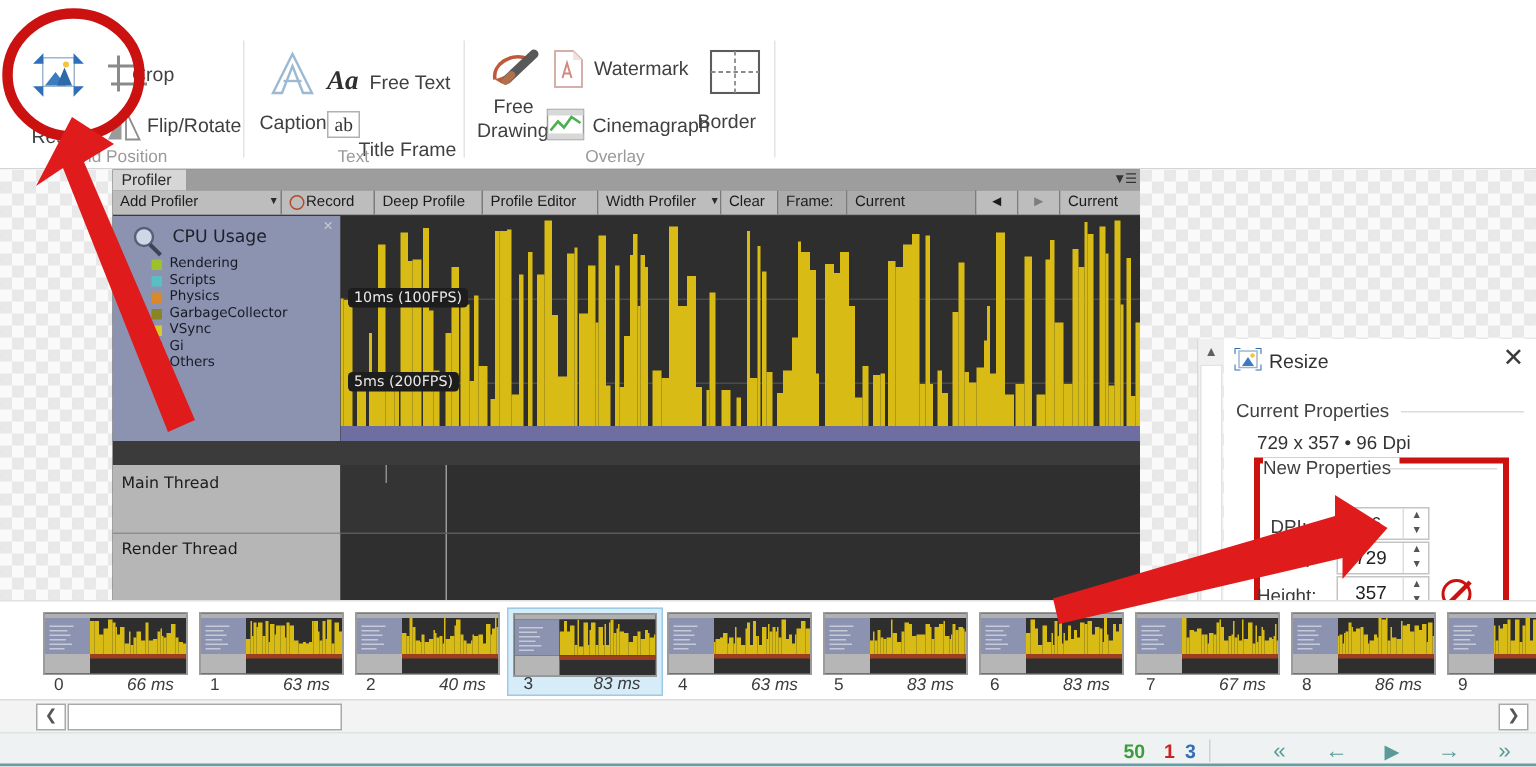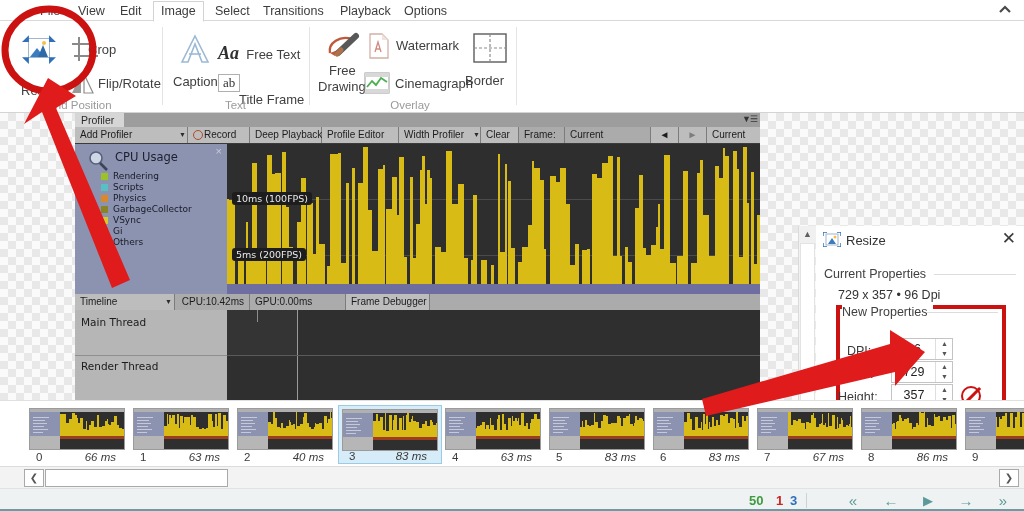--- a/index.html
+++ b/index.html
@@ -138,35 +138,20 @@
   .sb-nav { position:absolute; top:2px; width:34px; height:19px; text-align:center; line-height:19px; color:#5c9a9a; font-size:15px; }
 
   
   .annot { position:absolute; left:0; top:0; width:1024px; height:511px; pointer-events:none; }
 </style>
 </head>
 <body>
 
 <div class="app">
 
-  <div class="menubar">
-    <div class="mi" style="left:33px;">File</div>
-    <div class="mi" style="left:71px;">View</div>
-    <div class="mi" style="left:113px;">Edit</div>
-    <div class="mi active" style="left:153px;">Image</div>
-    <div class="mi" style="left:208px;">Select</div>
-    <div class="mi" style="left:256px;">Transitions</div>
-    <div class="mi" style="left:333px;">Playback</div>
-    <div class="mi" style="left:397px;">Options</div>
-    <div class="collapse-btn">
-      <svg width="14" height="9" viewBox="0 0 14 9">
-          <polyline points="2,7 7,2 12,7" fill="none" stroke="#4a4a4a" stroke-width="2.2"></polyline>
-        </svg>
-    </div>
-  </div>
 
   <div class="ribbon">
 
     <div class="rib-group" style="left:0; width:162px;">
 
       <div style="position:absolute; left:22px; top:14px;">
         <div class="ico-resize" style="left:0; top:0;">
           <div class="frame"></div>
           <div class="mtn"></div>
             <div class="mtn2"></div>
@@ -280,21 +265,21 @@
 
       <div class="u-tab-rest"></div>
       <div class="u-tab">Profiler</div>
       <div class="u-tabmenu">▼☰</div>
 
       <div class="u-toolbar">
         <div class="u-tb" style="left:0; width:113px;">Add Profiler</div>
         <div class="u-caret" style="left:104px;">▼</div>
         <div class="u-tb" style="left:113px; width:62px; padding-left:16px;">Record</div>
         <div style="position:absolute; left:118px; top:3px; width:10px; height:10px; border-radius:50%; border:1.6px solid #b24a2a;"></div>
-        <div class="u-tb" style="left:175px; width:72px;">Deep Playback</div>
+        <div class="u-tb" style="left:175px; width:72px;">Deep Profile</div>
         <div class="u-tb" style="left:247px; width:77px;">Profile Editor</div>
         <div class="u-tb" style="left:324px; width:82px;">Width Profiler</div>
         <div class="u-caret" style="left:398px;">▼</div>
         <div class="u-tb" style="left:406px; width:38px;">Clear</div>
         <div class="u-tb plain" style="left:444px; width:46px;">Frame:</div>
         <div class="u-tb plain" style="left:490px; width:86px; border-right:1px solid #7c7c7c;">Current</div>
         <div class="u-tb" style="left:576px; width:28px; text-align:center; padding:0;">◄</div>
         <div class="u-tb" style="left:604px; width:28px; text-align:center; padding:0; color:#7d7d7d;">►</div>
         <div class="u-tb" style="left:632px; width:60px;">Current</div>
       </div>
@@ -434,28 +419,20 @@
             <div class="u-bar" style="left: 520px; width: 2px; height: 80.9247px;"></div>
             <div class="u-bar" style="left: 524px; width: 3px; height: 111.616px;"></div>
             <div class="u-bar" style="left: 527px; width: 3px; height: 19.677px;"></div>
             <div class="u-bar" style="left: 530px; width: 5px; height: 69.33px;"></div>
           </div>
         <div class="u-base"></div>
         <div class="u-chip" style="left:5px; top:48px;">10ms (100FPS)</div>
         <div class="u-chip" style="left:5px; top:104px;">5ms (200FPS)</div>
       </div>
 
-      <div class="u-tl-bar">
-        <div class="u-tb" style="left:0; width:100px;">Timeline</div>
-        <div class="u-caret" style="left:90px;">▼</div>
-        <div class="u-tb plain" style="left:100px; width:75px; text-align:right;">CPU:10.42ms</div>
-        <div class="u-tb plain" style="left:175px; width:96px; border-right:1px solid #7c7c7c;">GPU:0.00ms</div>
-        <div class="u-tb" style="left:271px; width:84px;">Frame Debugger</div>
-        <div class="u-tb plain" style="left:355px; width:330px; border-right:none;"></div>
-      </div>
 
       <div class="u-thread-col">
         <div class="u-thread-lbl" style="top:6px;">Main Thread</div>
         <div class="u-hrule" style="top:45px;"></div>
         <div class="u-thread-lbl" style="top:50px;">Render Thread</div>
       </div>
 
       <div class="u-tl-area">
         <div class="u-tl-seg" style="left:0; top:0; width:70px; height:45px; background:#343434;"></div>
         <div class="u-vline" style="left:30px; top:0; height:12px;"></div>

